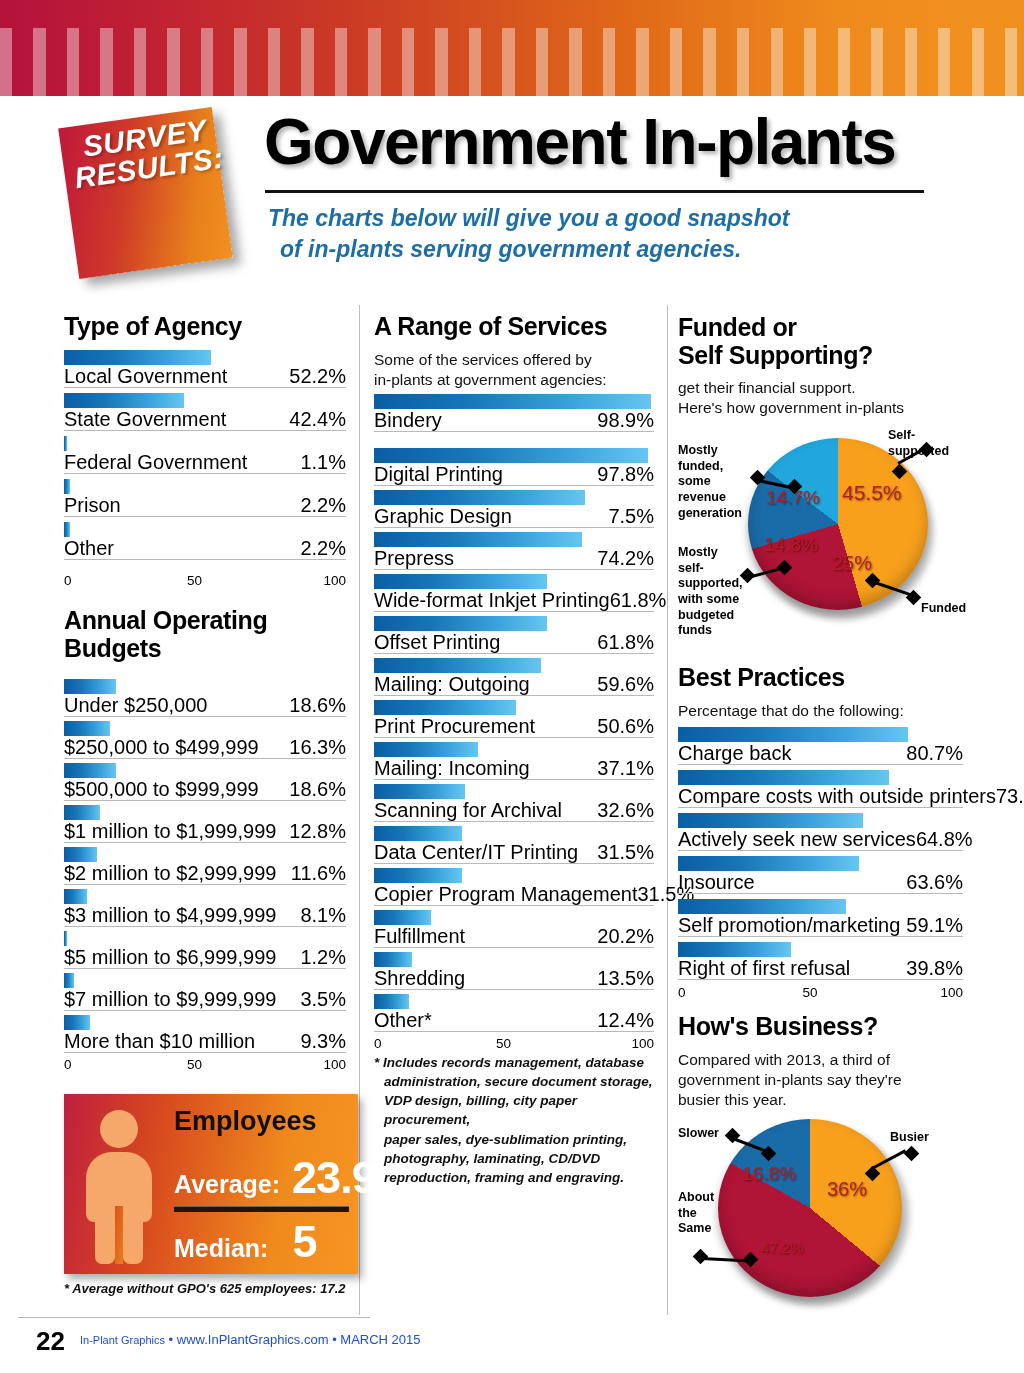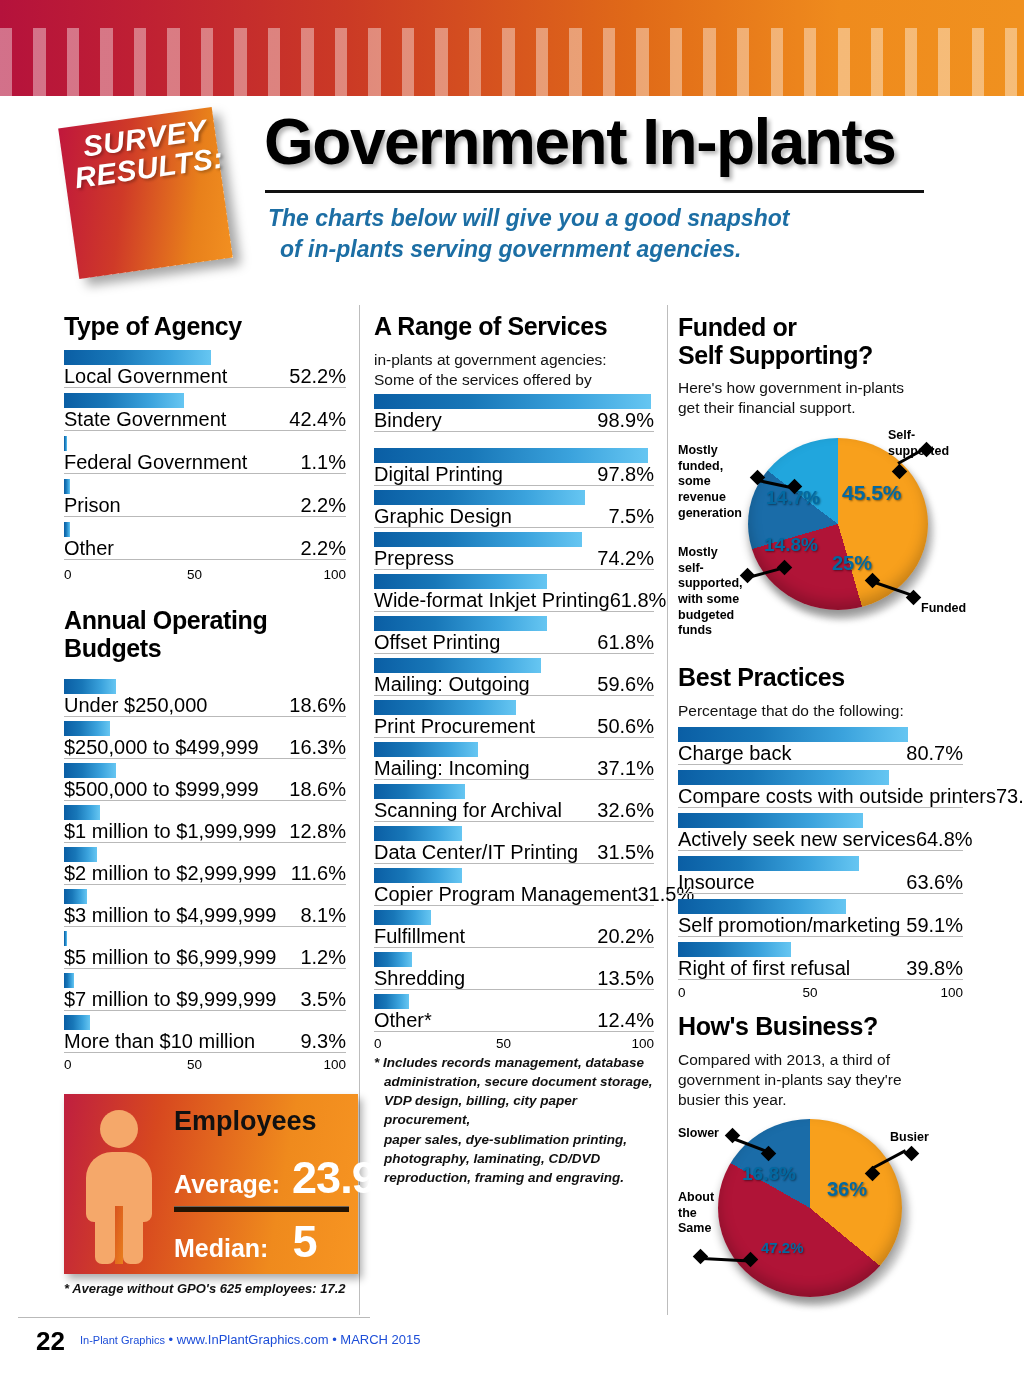--- a/index.html
+++ b/index.html
@@ -142,21 +142,21 @@
     position:absolute;left:374px;top:1053px;width:280px;
     font-size:13.5px;line-height:1.42;font-style:italic;font-weight:bold;color:#111;
     font-family:"Liberation Sans", sans-serif;
   }
 
   
   .pie-wrap{position:absolute;}
   .pie{position:absolute;border-radius:50%;}
   .pie-shadow{position:absolute;border-radius:50%;background:rgba(0,0,0,.18);filter:blur(3px);}
   .pie-lbl{
-    position:absolute;color:#0369a1;font-weight:bold;
+    position:absolute;color:#b91c1c;font-weight:normal;
     text-shadow:1px 1px 2px rgba(0,0,0,.45);
     font-family:"Liberation Sans", sans-serif;
   }
   .call-txt{
     position:absolute;font-size:12.5px;font-weight:bold;line-height:1.25;color:#000;
     font-family:"Liberation Sans", sans-serif;
   }
   .call-line{position:absolute;background:#000;height:3px;transform-origin:0 50%;}
   .call-dot{position:absolute;width:11px;height:11px;background:#000;transform:rotate(45deg);}
 
@@ -214,21 +214,21 @@
           <span class="bc-val">1.1%</span>
         </div>
       </div>
       <div class="bc-row" style="margin-bottom: 5px;">
         <div class="bc-bar" style="width: 2.2%;"></div>
         <div class="bc-line">
           <span class="bc-label">Prison</span>
           <span class="bc-val">2.2%</span>
         </div>
       </div>
-      <div class="bc-row" style="margin-bottom: 7px;">
+      <div class="bc-row" style="margin-bottom: 13px;">
         <div class="bc-bar" style="width: 2.2%;"></div>
         <div class="bc-line">
           <span class="bc-label">Other</span>
           <span class="bc-val">2.2%</span>
         </div>
       </div>
       <div class="bc-axis">
         <span>0</span>
         <span>50</span>
         <span>100</span>
@@ -327,22 +327,22 @@
     <div class="emp-rule"></div>
     <div class="emp-med-row">
       <span class="k">Median:</span>
       <span class="v">5</span>
     </div>
   </div>
   <div class="emp-foot">* Average without GPO's 625 employees: 17.2</div>
 
   <div class="sec-title" style="position:absolute;left:374px;top:313px;">A Range of Services</div>
   <div class="sec-sub" style="position:absolute;left:374px;top:350px;width:290px;">
+    <div>Some of the services offered by</div>
     <div>in-plants at government agencies:</div>
-    <div>Some of the services offered by</div>
   </div>
   <div class="barchart" id="chart-services" style="left:374px;top:394px;width:280px;">
       <div class="bc-row" style="margin-bottom: 16px;">
         <div class="bc-bar" style="width: 98.9%;"></div>
         <div class="bc-line">
           <span class="bc-label">Bindery</span>
           <span class="bc-val">98.9%</span>
         </div>
       </div>
       <div class="bc-row" style="margin-bottom: 4px;">
@@ -456,22 +456,22 @@
     <div style="padding-left:10px">paper sales, dye-sublimation printing,</div>
     <div style="padding-left:10px">photography, laminating, CD/DVD</div>
     <div style="padding-left:10px">reproduction, framing and engraving.</div>
   </div>
 
   <div class="sec-title" style="position:absolute;left:678px;top:313px;line-height:1.12;">
     <div>Funded or</div>
     <div>Self Supporting?</div>
   </div>
   <div class="sec-sub" style="position:absolute;left:678px;top:378px;width:300px;">
+    <div>get their financial support.</div>
     <div>Here's how government in-plants</div>
-    <div>get their financial support.</div>
   </div>
 
   <div class="pie-wrap" style="left:0;top:0;">
     <div class="pie-shadow" style="left:752px;top:444px;width:182px;height:176px;"></div>
     <div class="pie" id="pie-funded" style="left: 748px; top: 438px; width: 180px; height: 172px; box-shadow: rgba(0, 0, 0, 0.3) 0px 6px 9px, rgba(0, 0, 0, 0.22) 0px -7px 14px inset; background: conic-gradient(rgb(248, 160, 28) 0deg, rgb(248, 160, 28) 163.8deg, rgb(176, 20, 55) 163.8deg, rgb(176, 20, 55) 253.8deg, rgb(26, 108, 168) 253.8deg, rgb(26, 108, 168) 307.08deg, rgb(33, 166, 221) 307.08deg, rgb(33, 166, 221) 360deg);"></div>
     <div class="pie-lbl" style="left:842px;top:481px;font-size:21px;">45.5%</div>
     <div class="pie-lbl" style="left:832px;top:552px;font-size:20px;">25%</div>
     <div class="pie-lbl" style="left:764px;top:534px;font-size:19px;">14.8%</div>
     <div class="pie-lbl" style="left:766px;top:487px;font-size:19px;">14.7%</div>
 

